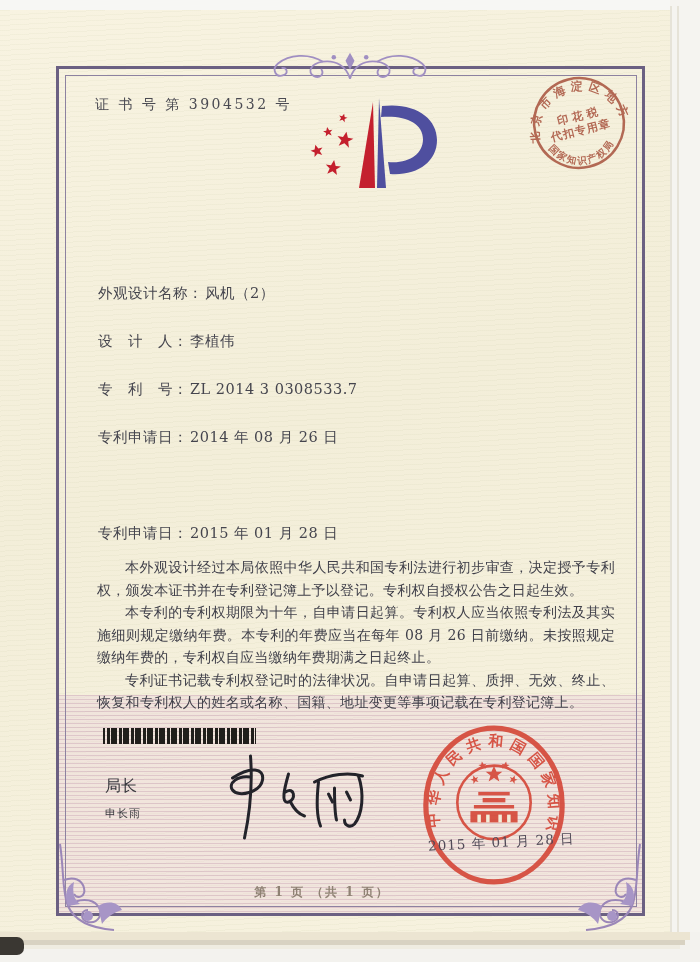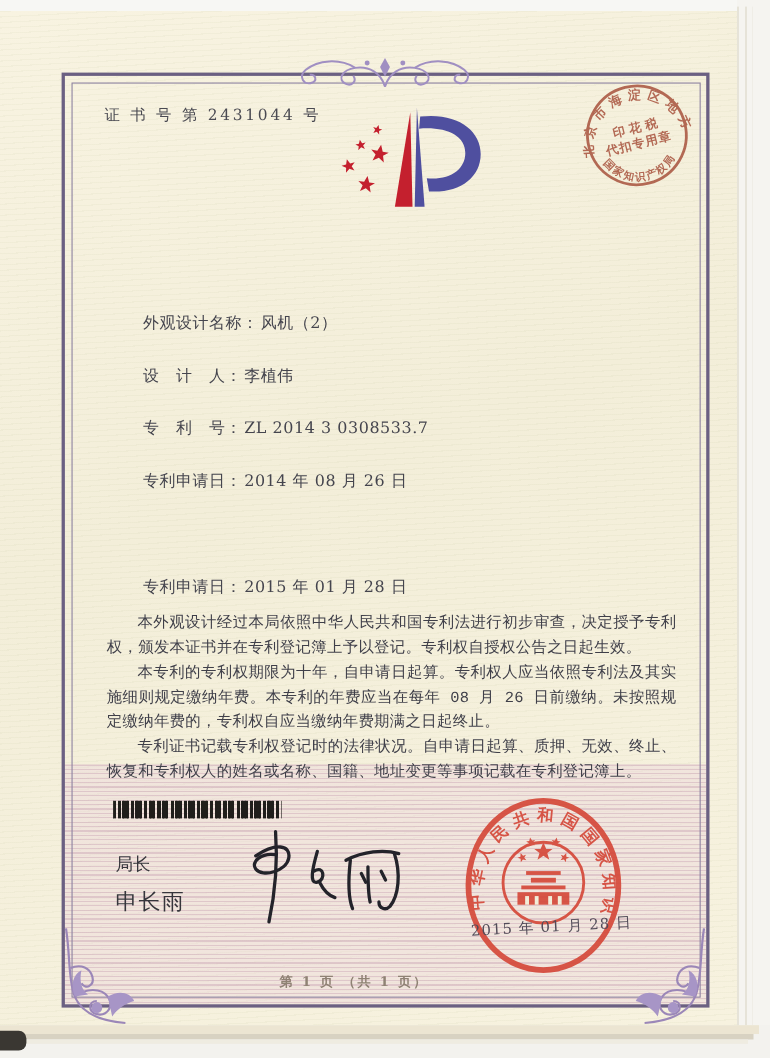--- a/index.html
+++ b/index.html
@@ -19,37 +19,37 @@
   
   .frame-outer{left:56px;top:66px;width:583px;height:844px;border:3px solid #6b6082;}
   .frame-inner{left:65px;top:75px;width:570px;height:830px;border:1px solid #8d82a0;}
 
   
   .cert-no{left:95px;top:96px;font-size:14px;letter-spacing:2.5px;color:#4a4a52;}
   .title{left:175px;top:190px;width:350px;text-align:center;font-size:37px;font-weight:600;
     letter-spacing:5px;color:#2e2e36;}
 
   
-  .field{left:98px;height:20px;font-size:14.5px;color:#45454e;letter-spacing:.5px;white-space:nowrap;margin-left:32px;}
+  .field{left:98px;height:20px;font-size:14.5px;color:#45454e;letter-spacing:.5px;white-space:nowrap;}
   .field .val{margin-left:2px;}
 
   
   .bodytext{left:97px;top:556px;width:518px;color:#3f3f49;font-size:14px;line-height:22.5px;}
-  .bodytext p{margin:0;text-indent:2em;text-align:justify;letter-spacing:.3px;font-family:Liberation Mono, monospace;}
+  .bodytext p{margin:0;text-indent:2em;text-align:justify;letter-spacing:.3px;}
 
   
   .barcode{left:103px;top:728px;width:153px;height:16px;
     background-image:
       repeating-linear-gradient(90deg,#201e1b 0 2px,transparent 2px 4px),
       repeating-linear-gradient(90deg,#201e1b 0 1px,transparent 1px 6px),
       repeating-linear-gradient(90deg,transparent 0 9px,#201e1b 9px 12px);}
 
   
   .signer-title{left:105px;top:776px;font-size:16px;color:#36363c;font-family:Liberation Sans, sans-serif;}
-  .signer-name{left:105px;top:806px;font-size:20px;color:#36363c;letter-spacing:1px;font-family:"DejaVu Sans","Liberation Sans",sans-serif;}
+  .signer-name{left:105px;top:806px;font-size:11px;color:#36363c;letter-spacing:1px;font-family:"DejaVu Sans","Liberation Sans",sans-serif;}
   .signature{left:208px;top:748px;}
 
   
   .seal{left:415px;top:722px;opacity:.92;}
   .seal-date{left:428px;top:834px;width:140px;font-size:13.5px;color:#514b58;letter-spacing:1px;
     transform:rotate(-3deg);white-space:nowrap;}
 
   .footer{left:28px;top:884px;width:588px;text-align:center;font-size:12px;letter-spacing:2px;color:#8f8274;font-weight:bold;}
 
   
@@ -120,21 +120,21 @@
       <path d="M14,66 C24,58 38,58 44,66 C50,74 44,84 34,82 C26,80 26,70 34,70"></path>
       <path d="M10,40 C20,36 28,40 30,48 C32,56 24,60 20,54"></path>
     </g>
     <g fill="#a795c6">
       <circle cx="34" cy="76" r="5"></circle>
       <path d="M44,66 C54,60 64,62 68,70 C60,72 52,78 48,84 Z"></path>
       <path d="M14,66 C10,56 12,46 20,42 C18,52 20,60 26,64 Z"></path>
     </g>
   </svg>
 
-  <div class="abs cert-no">证 书 号 第 2431044 号</div>
+  <div class="abs cert-no">证 书 号 第 3904532 号</div>
 
   <svg class="abs tax-stamp" width="102" height="102" viewBox="0 0 100 100">
     <defs>
       <path id="ts-a" d="M 8,60 A 42,42 0 1 1 92,60"></path>
       <path id="ts-b" d="M 15,67 A 38,38 0 0 0 85,67"></path>
     </defs>
     <circle cx="50" cy="50" r="44" fill="none" stroke="#aa5742" stroke-width="2.5"></circle>
     <text font-size="11.5" letter-spacing="5" fill="#aa5742" font-weight="bold">
       <textPath href="#ts-a">北京市海淀区地方税务局</textPath>
     </text>

